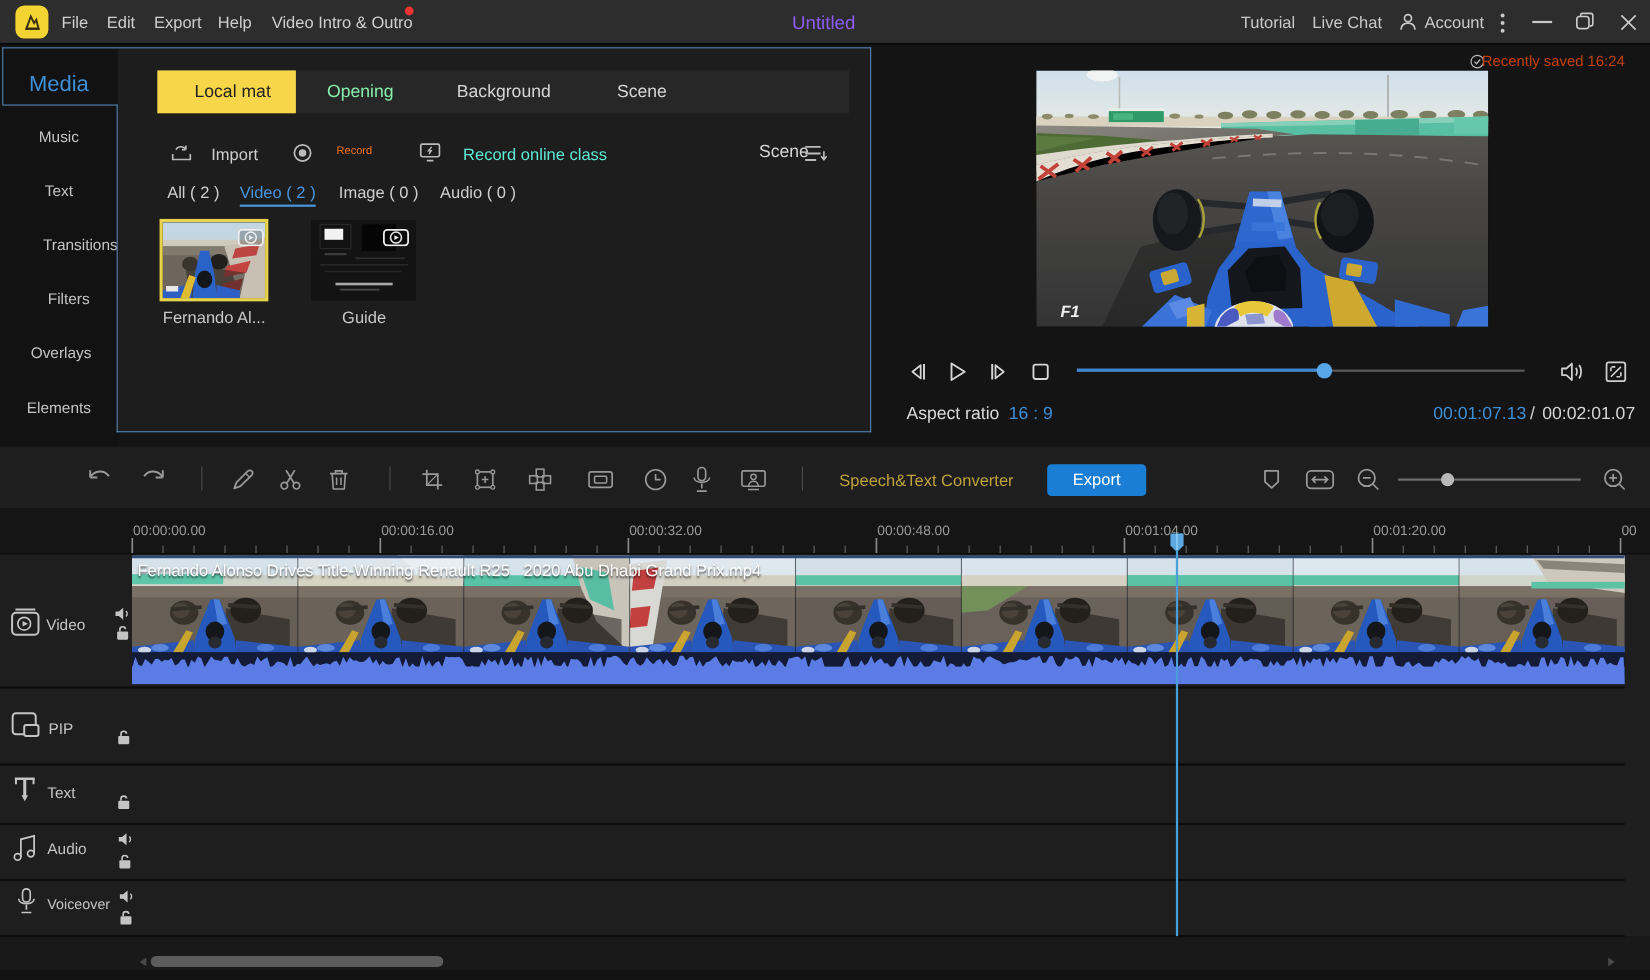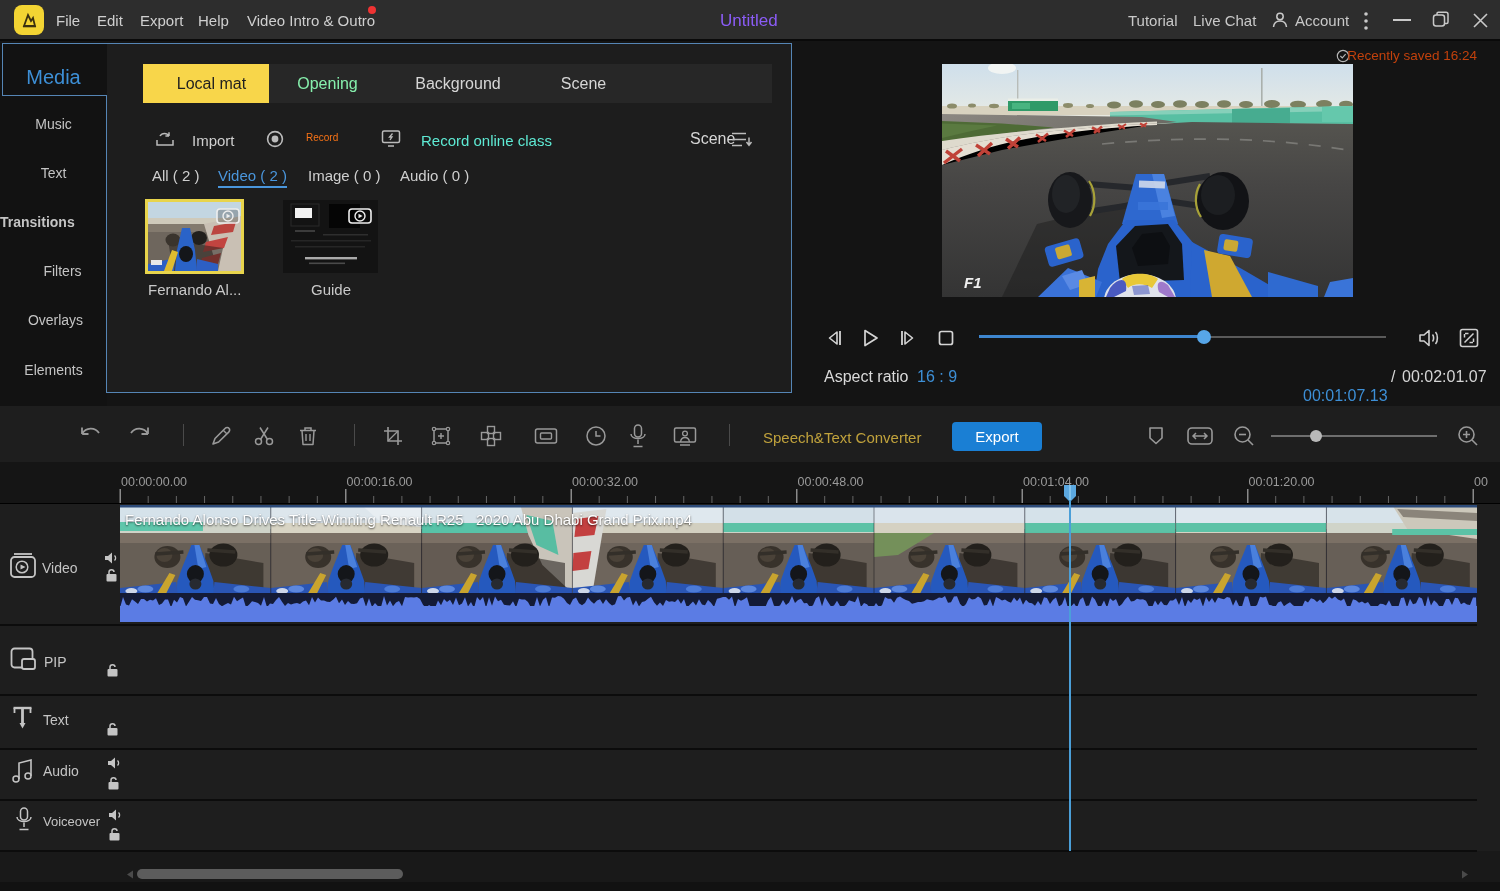--- a/index.html
+++ b/index.html
@@ -46,21 +46,21 @@
   <svg class="abs" style="left:1472px;top:12px;" width="17" height="17" viewBox="0 0 17 17">
     <path d="M2 2 L15 15 M15 2 L2 15" stroke="#c9c9c9" stroke-width="1.6"></path>
   </svg>
 
   <div class="abs" style="left:0;top:43px;width:1500px;height:363px;background:#141414;"></div>
 
   <div class="abs" style="left:0;top:43px;width:107px;height:363px;background:#121212;"></div>
   <div class="abs" style="top:66px;left:0;width:107px;text-align:center;color:#3d8fd6;font-size:20px;">Media</div>
   <div class="abs" style="top:116px;left:0;width:107px;text-align:center;color:#c4c4c4;font-size:14px;">Music</div>
   <div class="abs" style="top:165px;left:0;width:107px;text-align:center;color:#c4c4c4;font-size:14px;">Text</div>
-  <div class="abs" style="top:214px;left:0;width:107px;text-align:left;color:#c4c4c4;font-size:14px;font-weight:bold;">Transitions</div>
+  <div class="abs" style="top:214px;left:0;width:107px;text-align:right;color:#c4c4c4;font-size:14px;">Transitions</div>
   <div class="abs" style="top:263px;left:0;width:125px;text-align:center;color:#c4c4c4;font-size:14px;">Filters</div>
   <div class="abs" style="top:312px;left:0;width:111px;text-align:center;color:#c4c4c4;font-size:14px;">Overlays</div>
   <div class="abs" style="top:362px;left:0;width:107px;text-align:center;color:#c4c4c4;font-size:14px;">Elements</div>
 
   <div class="abs" style="left:107px;top:44px;width:685px;height:349px;background:#1d1d1d;"></div>
 
   <div class="abs" style="left:2px;top:43px;width:790px;height:1px;background:#5585b5;"></div>
   <div class="abs" style="left:2px;top:43px;width:1px;height:52px;background:#5585b5;"></div>
   <div class="abs" style="left:2px;top:95px;width:105px;height:1px;background:#5585b5;"></div>
   <div class="abs" style="left:106px;top:95px;width:1px;height:298px;background:#5585b5;"></div>
@@ -310,21 +310,21 @@
     <path d="M15.5 8.5 C17 10 17 14 15.5 15.5" fill="none" stroke="#cfcfcf" stroke-width="1.6"></path>
     <path d="M18.5 6 C21 8.5 21 15.5 18.5 18" fill="none" stroke="#cfcfcf" stroke-width="1.6"></path>
   </svg>
   <svg class="abs" style="left:1458px;top:327px;" width="22" height="22" viewBox="0 0 22 22">
     <rect x="2.5" y="2.5" width="17" height="17" rx="2" fill="none" stroke="#cfcfcf" stroke-width="1.6"></rect>
     <path d="M6.5 15.5 L15.5 6.5 M7 6.5 L10.5 6.5 M6.5 7 L6.5 10.5 M15 15.5 L11.5 15.5 M15.5 15 L15.5 11.5" stroke="#cfcfcf" stroke-width="1.5"></path>
   </svg>
 
   <div class="abs" style="top:368px;left:824px;color:#dadada;font-size:16px;">Aspect ratio</div>
   <div class="abs" style="top:368px;left:917px;color:#3d8fd6;font-size:16px;">16 : 9</div>
-  <div class="abs" style="top:368px;left:1303px;color:#3d8fd6;font-size:16px;white-space:nowrap;margin-top:19px;">00:01:07.13</div>
+  <div class="abs" style="top:368px;left:1303px;color:#3d8fd6;font-size:16px;white-space:nowrap;">00:01:07.13</div>
   <div class="abs" style="top:368px;left:1391px;color:#d5d5d5;font-size:16px;">/</div>
   <div class="abs" style="top:368px;left:1402px;color:#d5d5d5;font-size:16px;white-space:nowrap;">00:02:01.07</div>
 
   <div class="abs" style="left:0;top:406px;width:1500px;height:56px;background:#1e1e1e;" id="toolbar"></div>
 
   <svg class="abs" style="left:78px;top:424px;" width="26" height="24" viewBox="0 0 26 24">
     <path d="M4 10 C8 3 17 3 21 9 M4 10 L4 3.5 M4 10 L10.5 10" fill="none" stroke="#999" stroke-width="1.8"></path>
     <path d="M21 9 C22 12 21 16 19 18" fill="none" stroke="#999" stroke-width="1.8" opacity="0"></path>
   </svg>
   <svg class="abs" style="left:126px;top:424px;" width="26" height="24" viewBox="0 0 26 24">

